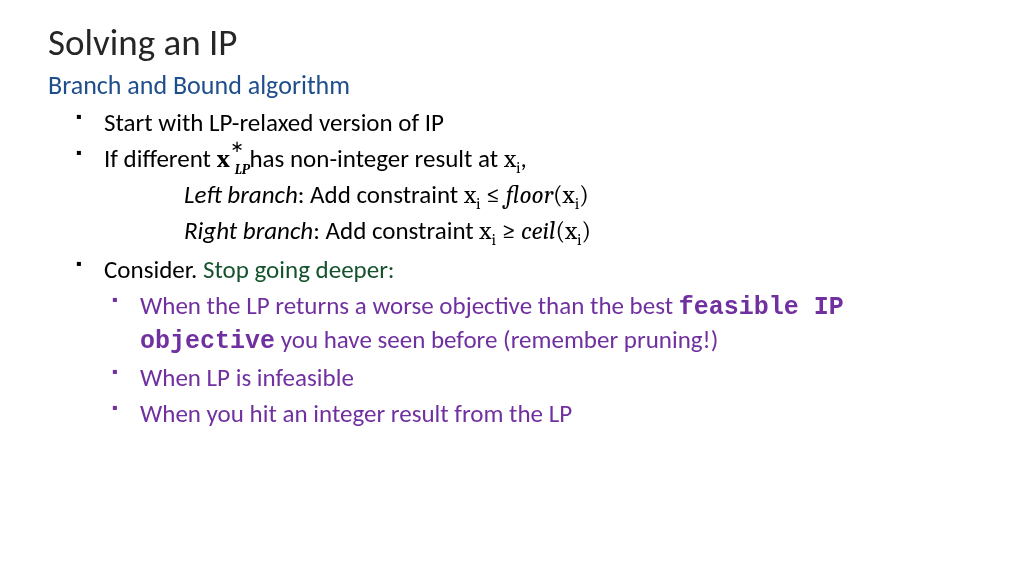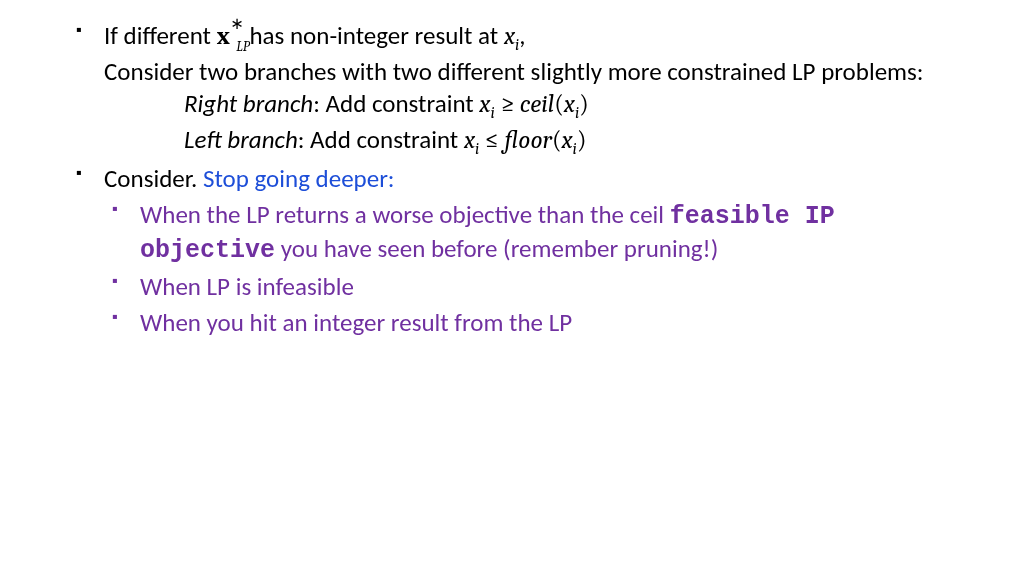--- a/index.html
+++ b/index.html
@@ -68,73 +68,76 @@
     top: 0px;
     font-size: 16px;
     color: #7030a0;
   }
   .continuation {
     margin-left: 0px;
   }
   .indent-block {
     margin-left: 80px;
   }
-  .red { color: #1d4ed8; }
+  .red { color: #14532d; }
   .em { font-style: italic; }
   .bold { font-weight: 700; font-family: Liberation Mono, monospace; }
   .mathvar {
     font-family: "Cambria Math", "Cambria", serif;
-    font-style: italic;
   }
   .mathop {
     font-family: "Cambria Math", "Cambria", serif;
     font-style: italic;
   }
   .sub { font-size: 0.65em; vertical-align: sub; }
   .xstar {
     font-family: "Cambria Math", "Cambria", serif;
     font-weight: 700;
     display: inline-block;
     position: relative;
     padding-right: 14px;
   }
   .xstar .star { position: absolute; top: -6px; right: 0; font-size: 0.65em; font-weight: 400; font-style: normal;}
-  .xstar .lp { position: absolute; bottom: -4px; right: -6px; font-size: 0.55em; font-style: italic; font-weight: 400;}
+  .xstar .lp { position: absolute; bottom: -4px; right: -6px; font-size: 0.55em; font-style: italic; font-weight: 700;}
 </style>
 </head>
 <body>
 
 <div class="slide">
 
+  <div class="title">Solving an IP</div>
+  <div class="subtitle">Branch and Bound algorithm</div>
 
   <ul class="lvl1">
 
+    <li>
+      <span>Start with LP-relaxed version of IP</span>
+    </li>
 
     <li>
       <span>If different </span><span class="xstar"><span>x</span><span class="star">∗</span><span class="lp">LP</span></span><span> has non-integer result at </span><span class="mathvar"><span>x</span><span class="sub">i</span></span><span>,</span>
 
-      <div class="continuation">Consider two branches with two different slightly more constrained LP problems:</div>
+
+      <div class="indent-block">
+        <span class="em">Left branch</span><span>: Add constraint </span><span class="mathvar"><span>x</span><span class="sub">i</span></span>
+        <span class="mathvar" style="font-style:normal;"> <span>≤</span> </span><span class="mathop">floor</span><span class="mathvar" style="font-style:normal;">(</span><span class="mathvar"><span>x</span><span class="sub">i</span></span><span class="mathvar" style="font-style:normal;">)</span>
+      </div>
 
       <div class="indent-block">
         <span class="em">Right branch</span><span>: Add constraint </span><span class="mathvar"><span>x</span><span class="sub">i</span></span>
         <span class="mathvar" style="font-style:normal;"> <span>≥</span> </span><span class="mathop">ceil</span><span class="mathvar" style="font-style:normal;">(</span><span class="mathvar"><span>x</span><span class="sub">i</span></span><span class="mathvar" style="font-style:normal;">)</span>
-      </div>
-
-      <div class="indent-block">
-        <span class="em">Left branch</span><span>: Add constraint </span><span class="mathvar"><span>x</span><span class="sub">i</span></span>
-        <span class="mathvar" style="font-style:normal;"> <span>≤</span> </span><span class="mathop">floor</span><span class="mathvar" style="font-style:normal;">(</span><span class="mathvar"><span>x</span><span class="sub">i</span></span><span class="mathvar" style="font-style:normal;">)</span>
       </div>
     </li>
 
     <li>
       <span>Consider. </span><span class="red">Stop going deeper:</span>
 
       <ul class="lvl2">
         <li>
-          <span>When the LP returns a worse objective than the ceil </span><span class="bold">feasible IP objective</span><span> you have seen before (remember pruning!)</span>
+          <span>When the LP returns a worse objective than the best </span><span class="bold">feasible IP objective</span><span> you have seen before (remember pruning!)</span>
         </li>
         <li>
           <span>When LP is infeasible</span>
         </li>
         <li>
           <span>When you hit an integer result from the LP</span>
         </li>
       </ul>
     </li>
 

